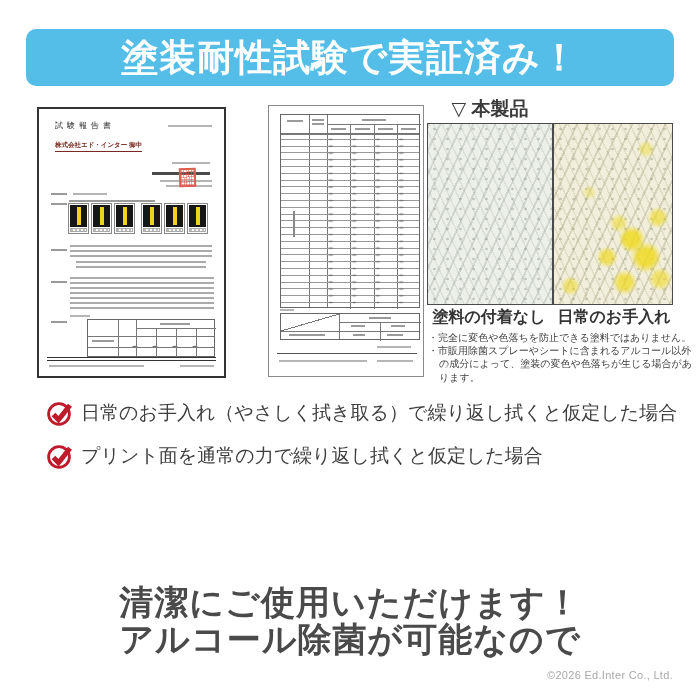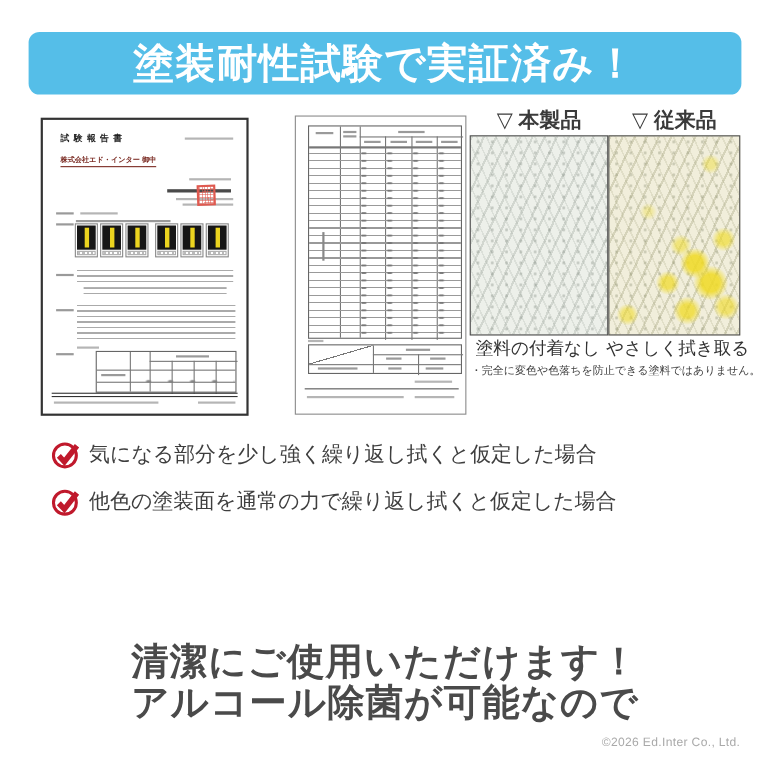--- a/index.html
+++ b/index.html
@@ -32,21 +32,21 @@
     background: repeating-linear-gradient(to bottom, #9b9b9b 0 1.6px, transparent 1.6px 5px);
     opacity: .85;
   }
   
   .page1 {
     position: absolute; left: 37px; top: 107px; width: 189px; height: 271px;
     background: #fff; border: 2px solid #333;
   }
   .p1-title {
     position: absolute; left: 16px; top: 11px;
-    font-size: 8px; font-weight: bold; letter-spacing: 4px; color: #222; white-space: nowrap;
+    font-size: 8px; font-weight: normal; letter-spacing: 4px; color: #222; white-space: nowrap;
   }
   .p1-addr {
     position: absolute; left: 16px; top: 32px;
     font-size: 6.5px; font-weight: bold; color: #7a2a22;
     border-bottom: 1px solid #7a2a22; padding-bottom: 1px; white-space: nowrap;
   }
   .stamp {
     position: absolute; right: 28px; top: 59px; width: 17px; height: 19px;
     border: 2px solid #e05a50; transform: rotate(-2deg);
     background:
@@ -120,21 +120,21 @@
       radial-gradient(circle at 78% 74%, rgba(240,218,35,.85) 0 8px, transparent 16px),
       radial-gradient(circle at 60% 88%, rgba(240,218,35,.75) 0 6px, transparent 13px),
       radial-gradient(circle at 90% 86%, rgba(240,218,35,.60) 0 6px, transparent 12px),
       radial-gradient(circle at 14% 90%, rgba(240,218,35,.55) 0 5px, transparent 10px),
       repeating-linear-gradient(115deg, rgba(150,150,110,.30) 0 2px, transparent 2px 10px),
       repeating-linear-gradient(65deg,  rgba(150,150,110,.18) 0 1.5px, transparent 1.5px 8px),
       radial-gradient(circle, rgba(110,115,85,.30) 1px, transparent 1.7px);
     background-size: auto,auto,auto,auto,auto,auto,auto,auto,auto,auto, auto, auto, 13px 10px;
   }
   .cmp-caption {
-    position: absolute; top: 307px; font-size: 16px; font-weight: normal; color: #333;
+    position: absolute; top: 307px; font-size: 16px; font-weight: bold; color: #333;
     text-align: center; white-space: nowrap;
   }
   .notes {
     position: absolute; left: 428px; top: 331px; width: 268px;
     font-size: 10px; line-height: 1.32; color: #3f3f3f;
   }
   .note { padding-left: 11px; text-indent: -11px; }
   
   .checklist {
     position: absolute; left: 47px; top: 399px; width: 630px;
@@ -268,46 +268,46 @@
       <i class="tl" style="left:72px;top:20px;width:12px"></i>
       <i class="tl" style="left:106px;top:20px;width:16px"></i>
     </div>
     <i class="tl faint" style="right:12px;top:240px;width:34px"></i>
     <i class="hl" style="left:8px;right:8px;bottom:22px;width:140px;background:#555"></i>
     <i class="tl faint" style="left:10px;bottom:14px;width:88px"></i>
     <i class="tl faint" style="right:10px;bottom:14px;width:36px"></i>
   </div>
 
   <div class="cmp-label" style="left:427px;width:126px">▽ 本製品</div>
-  <div class="cmp-label" style="left:553px;width:120px">▽ 従来品</div>
 
   <div class="fab product"></div>
   <div class="fab conventional"></div>
 
   <div class="cmp-caption" style="left:424px;width:130px">塗料の付着なし</div>
-  <div class="cmp-caption" style="left:551px;width:126px">やさしく拭き取る</div>
+  <div class="cmp-caption" style="left:551px;width:126px">日常のお手入れ</div>
 
   <div class="notes">
     <div class="note">・完全に変色や色落ちを防止できる塗料ではありません。</div>
+    <div class="note">・市販用除菌スプレーやシートに含まれるアルコール以外の成分によって、塗装の変色や色落ちが生じる場合があります。</div>
   </div>
 
   <div class="checklist">
     <div class="check-item">
       <svg class="check-icon" viewBox="0 0 27 27">
           <circle cx="12" cy="14" r="10.4" fill="none" stroke="currentColor" stroke-width="2.8"></circle>
           <path d="M6.5 14.5 L11.5 19.8 L23 5.2" fill="none" stroke="currentColor" stroke-width="5"></path>
         </svg>
-      <span class="check-text">気になる部分を少し強く繰り返し拭くと仮定した場合</span>
+      <span class="check-text">日常のお手入れ（やさしく拭き取る）で繰り返し拭くと仮定した場合</span>
     </div>
     <div class="check-item">
       <svg class="check-icon" viewBox="0 0 27 27">
           <circle cx="12" cy="14" r="10.4" fill="none" stroke="currentColor" stroke-width="2.8"></circle>
           <path d="M6.5 14.5 L11.5 19.8 L23 5.2" fill="none" stroke="currentColor" stroke-width="5"></path>
         </svg>
-      <span class="check-text">他色の塗装面を通常の力で繰り返し拭くと仮定した場合</span>
+      <span class="check-text">プリント面を通常の力で繰り返し拭くと仮定した場合</span>
     </div>
   </div>
 
   <div class="headline">
     <div>清潔にご使用いただけます！</div>
     <div>アルコール除菌が可能なので</div>
   </div>
 
   <div class="copyright">©2026 Ed.Inter Co., Ltd.</div>
 </div>

